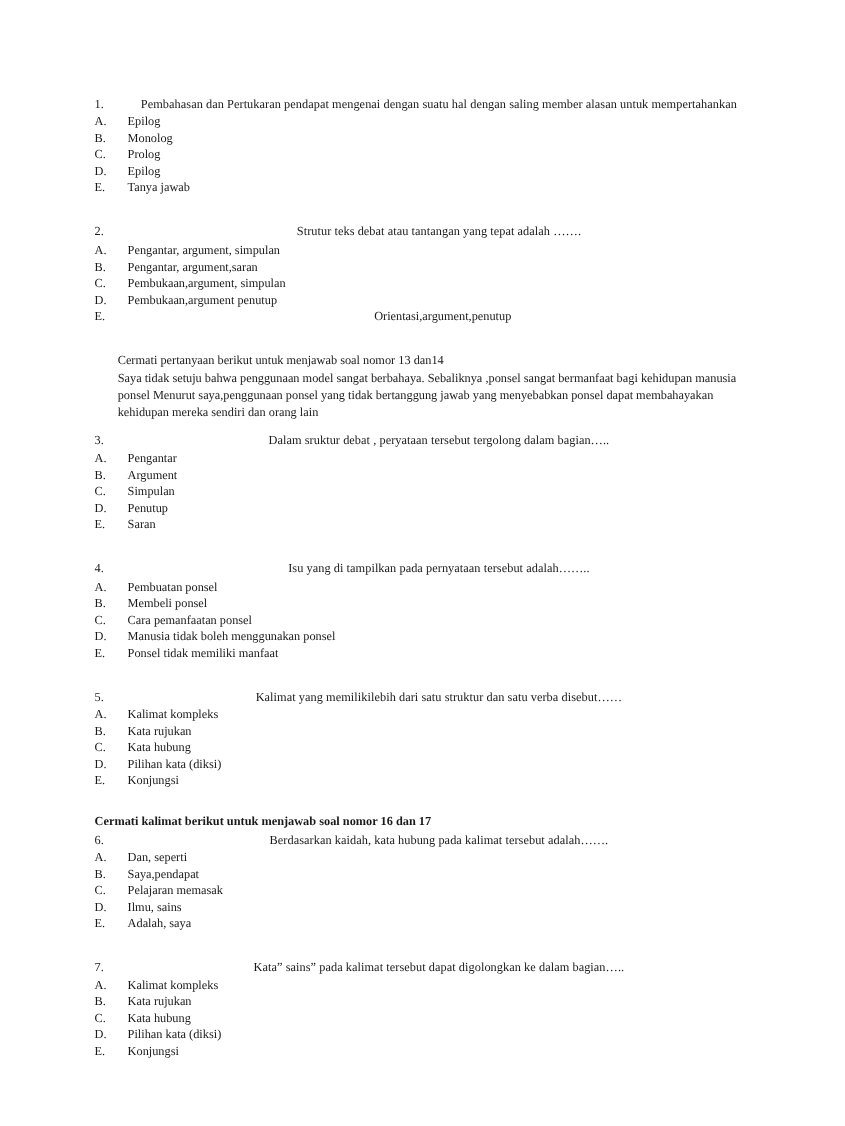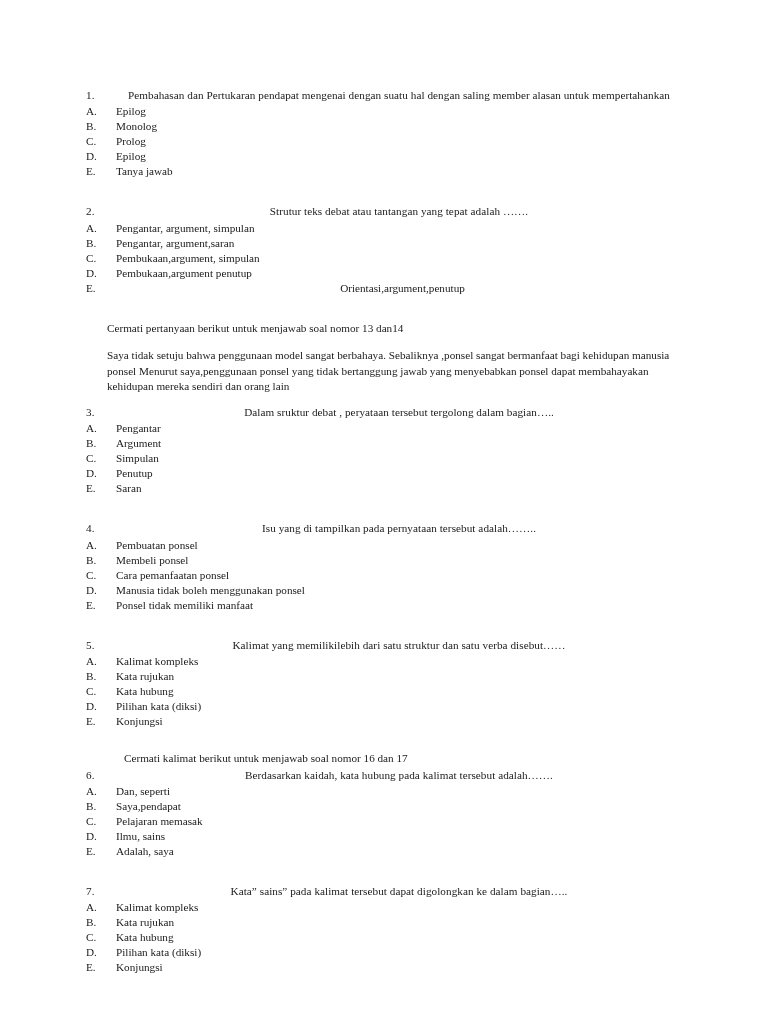--- a/index.html
+++ b/index.html
@@ -69,29 +69,28 @@
   .opt.indent .otext { padding-left: 3px; text-align: center; }
 
   
   .passage {
     font-size: 11.2px;
     line-height: 15.6px;
     margin-bottom: 10px;
     padding-left: 21px;
   }
   .passage .pline { white-space: normal; }
-  .passage .lead { display: block; margin-bottom: 12px; }
+  .passage .lead { display: block; margin-bottom: 1px; }
 
   .passage-bold {
     font-size: 11.2px;
     line-height: 16px;
-    font-weight: normal;
+    font-weight: bold;
     margin-bottom: 2px;
     padding-left: 0px;
-    margin-left: 38px;
   }
   .passage-bold .head { display: block; }
   .passage-bold .body {
     display: block;
     padding-left: 20px;
     margin-top: 1px;
   }
   .spacer-sm { height: 9px; }
   .spacer-xs { height: 5px; }
 </style>

